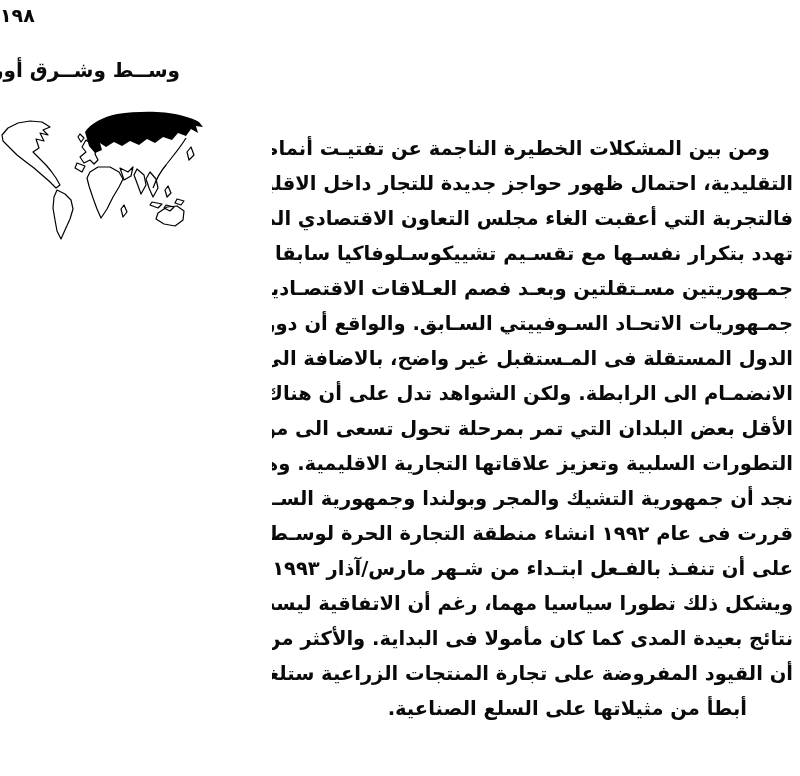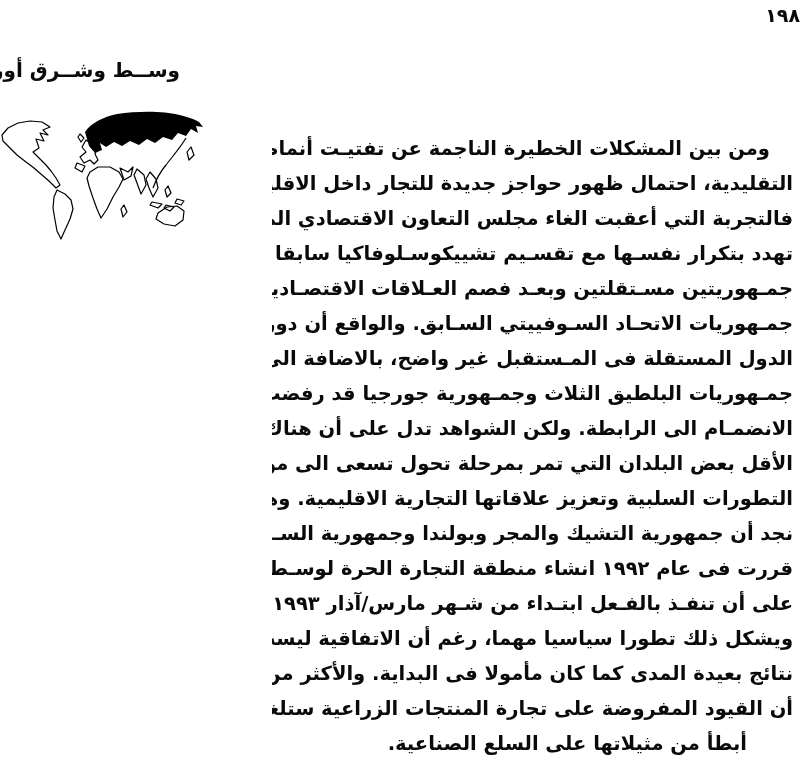--- a/index.html
+++ b/index.html
@@ -13,21 +13,21 @@
     background: #ffffff;
     font-family: "DejaVu Sans", sans-serif;
     color: #0a0a0a;
     overflow: hidden;
   }
   .page-number {
     position: absolute;
     top: 4px;
     left: 0;
     width: 800px;
-    text-align: right;
+    text-align: left;
     font-size: 19px;
     font-weight: 700;
     direction: rtl;
   }
   .figure-label {
     position: absolute;
     top: 58px;
     left: 4px;
     width: 176px;
     font-size: 20px;
@@ -122,21 +122,20 @@
 </div>
 
 <div class="text-block">
   <div class="text-line first-line">ومن بين المشكلات الخطيرة الناجمة عن تفتيـت أنماط التجارة</div>
   <div class="text-line">التقليدية، احتمال ظهور حواجز جديدة للتجار داخل الاقليم.</div>
   <div class="text-line">فالتجربة التي أعقبت الغاء مجلس التعاون الاقتصادي المتبادل</div>
   <div class="text-line">تهدد بتكرار نفسـها مع تقسـيم تشييكوسـلوفاكيا سابقا الى</div>
   <div class="text-line">جمـهوريتين مسـتقلتين وبعـد فصم العـلاقات الاقتصـادية بين</div>
   <div class="text-line">جمـهوريات الاتحـاد السـوفييتي السـابق. والواقع أن دور رابطة</div>
   <div class="text-line">الدول المستقلة فى المـستقبل غير واضح، بالاضافة الى أن</div>
-  <div class="text-line">جمـهوريات البلطيق الثلاث وجمـهورية جورجيا قد رفضت</div>
   <div class="text-line">الانضمـام الى الرابطة. ولكن الشواهد تدل على أن هناك على</div>
   <div class="text-line">الأقل بعض البلدان التي تمر بمرحلة تحول تسعى الى مواجهة هذه</div>
   <div class="text-line">التطورات السلبية وتعزيز علاقاتها التجارية الاقليمية. وهكذا</div>
   <div class="text-line">نجد أن جمهورية التشيك والمجر وبولندا وجمهورية السـلوفاك قد</div>
   <div class="text-line">قررت فى عام ١٩٩٢ انشاء منطقة التجارة الحرة لوسـط أوروبا،</div>
   <div class="text-line">على أن تنفـذ بالفـعل ابتـداء من شـهر مارس/آذار ١٩٩٣ .</div>
   <div class="text-line">ويشكل ذلك تطورا سياسيا مهما، رغم أن الاتفاقية ليست لها</div>
   <div class="text-line">نتائج بعيدة المدى كما كان مأمولا فى البداية. والأكثر من ذلك،</div>
   <div class="text-line">أن القيود المفروضة على تجارة المنتجات الزراعية ستلغى بصورة</div>
   <div class="text-line last-line">أبطأ من مثيلاتها على السلع الصناعية.</div>

